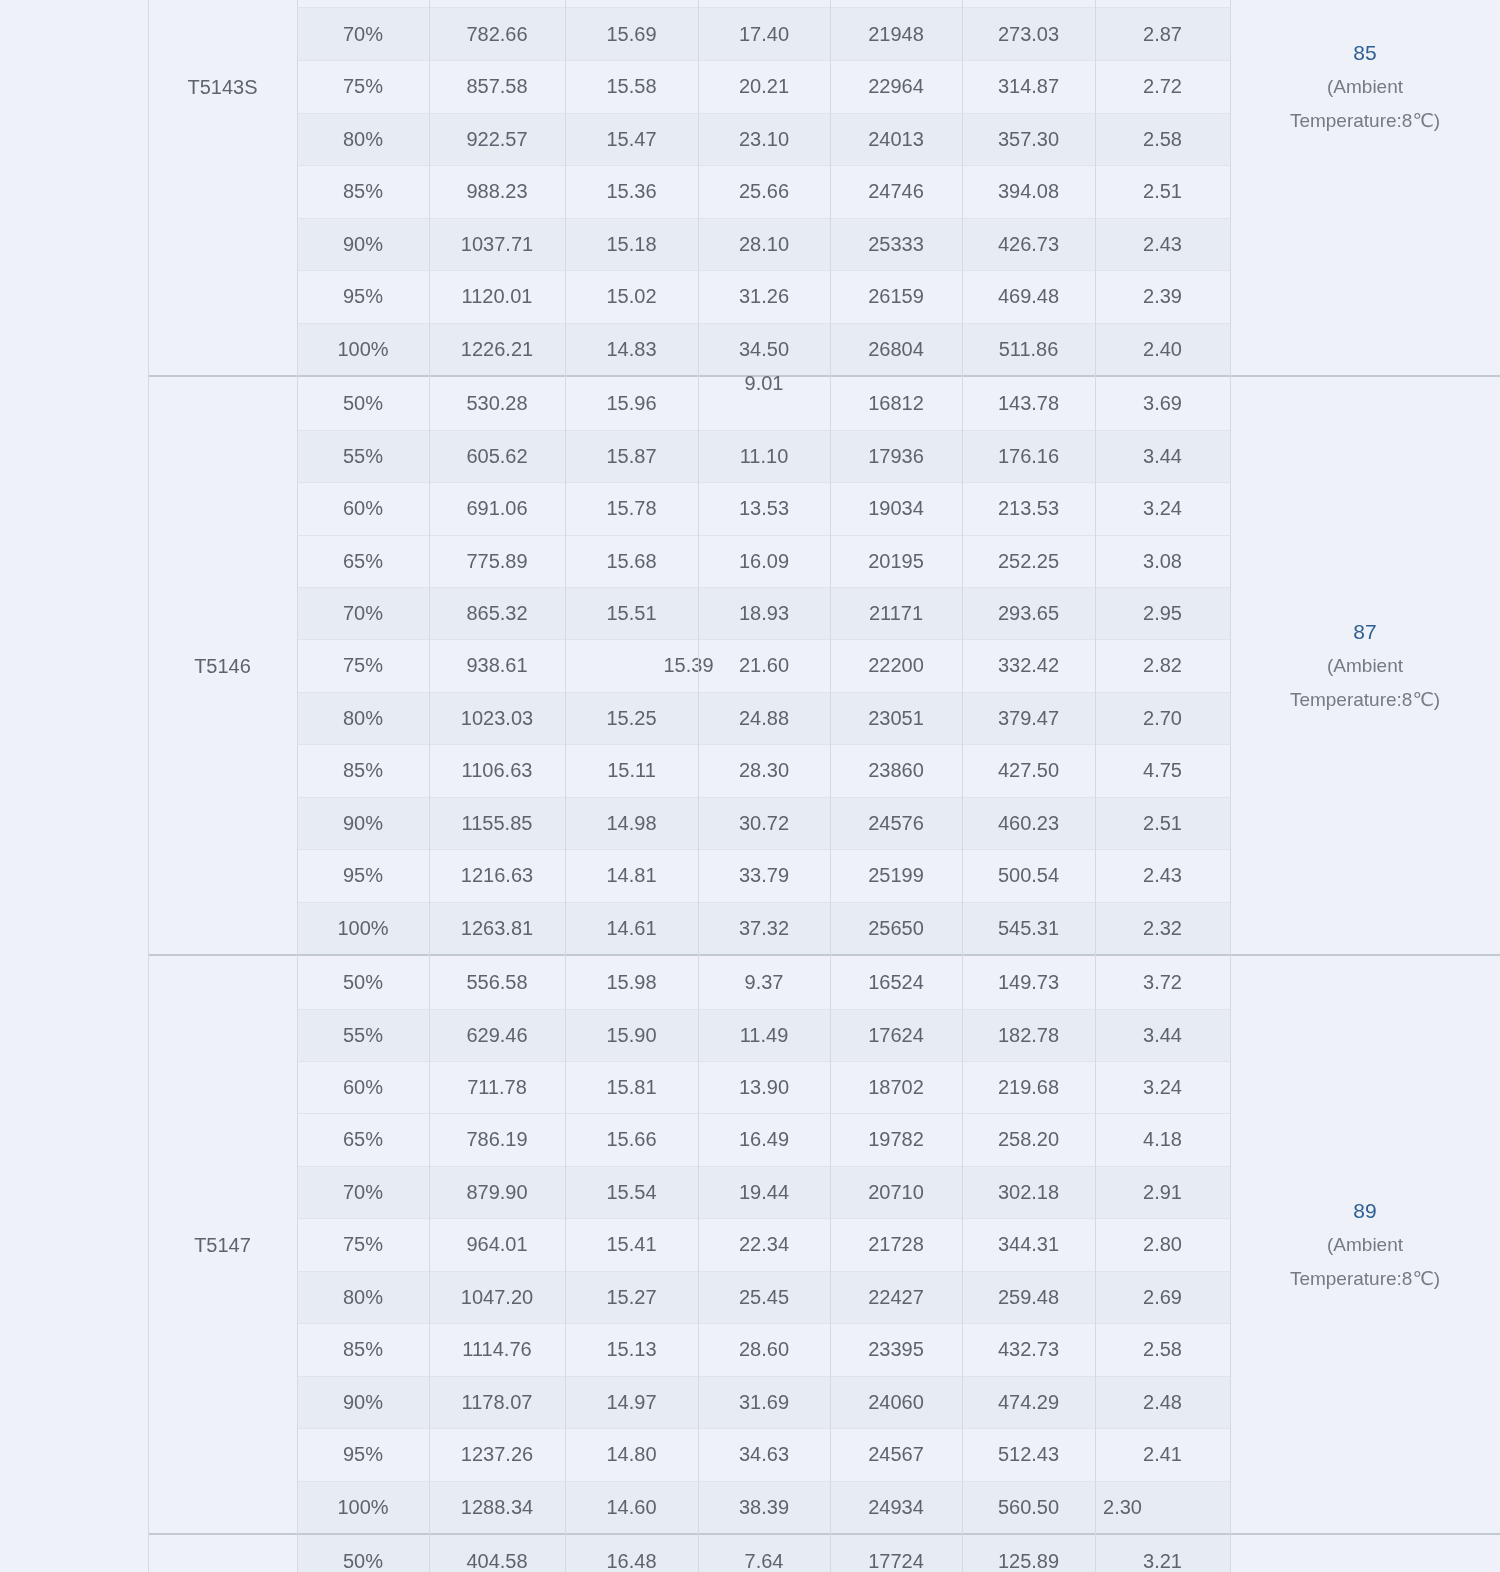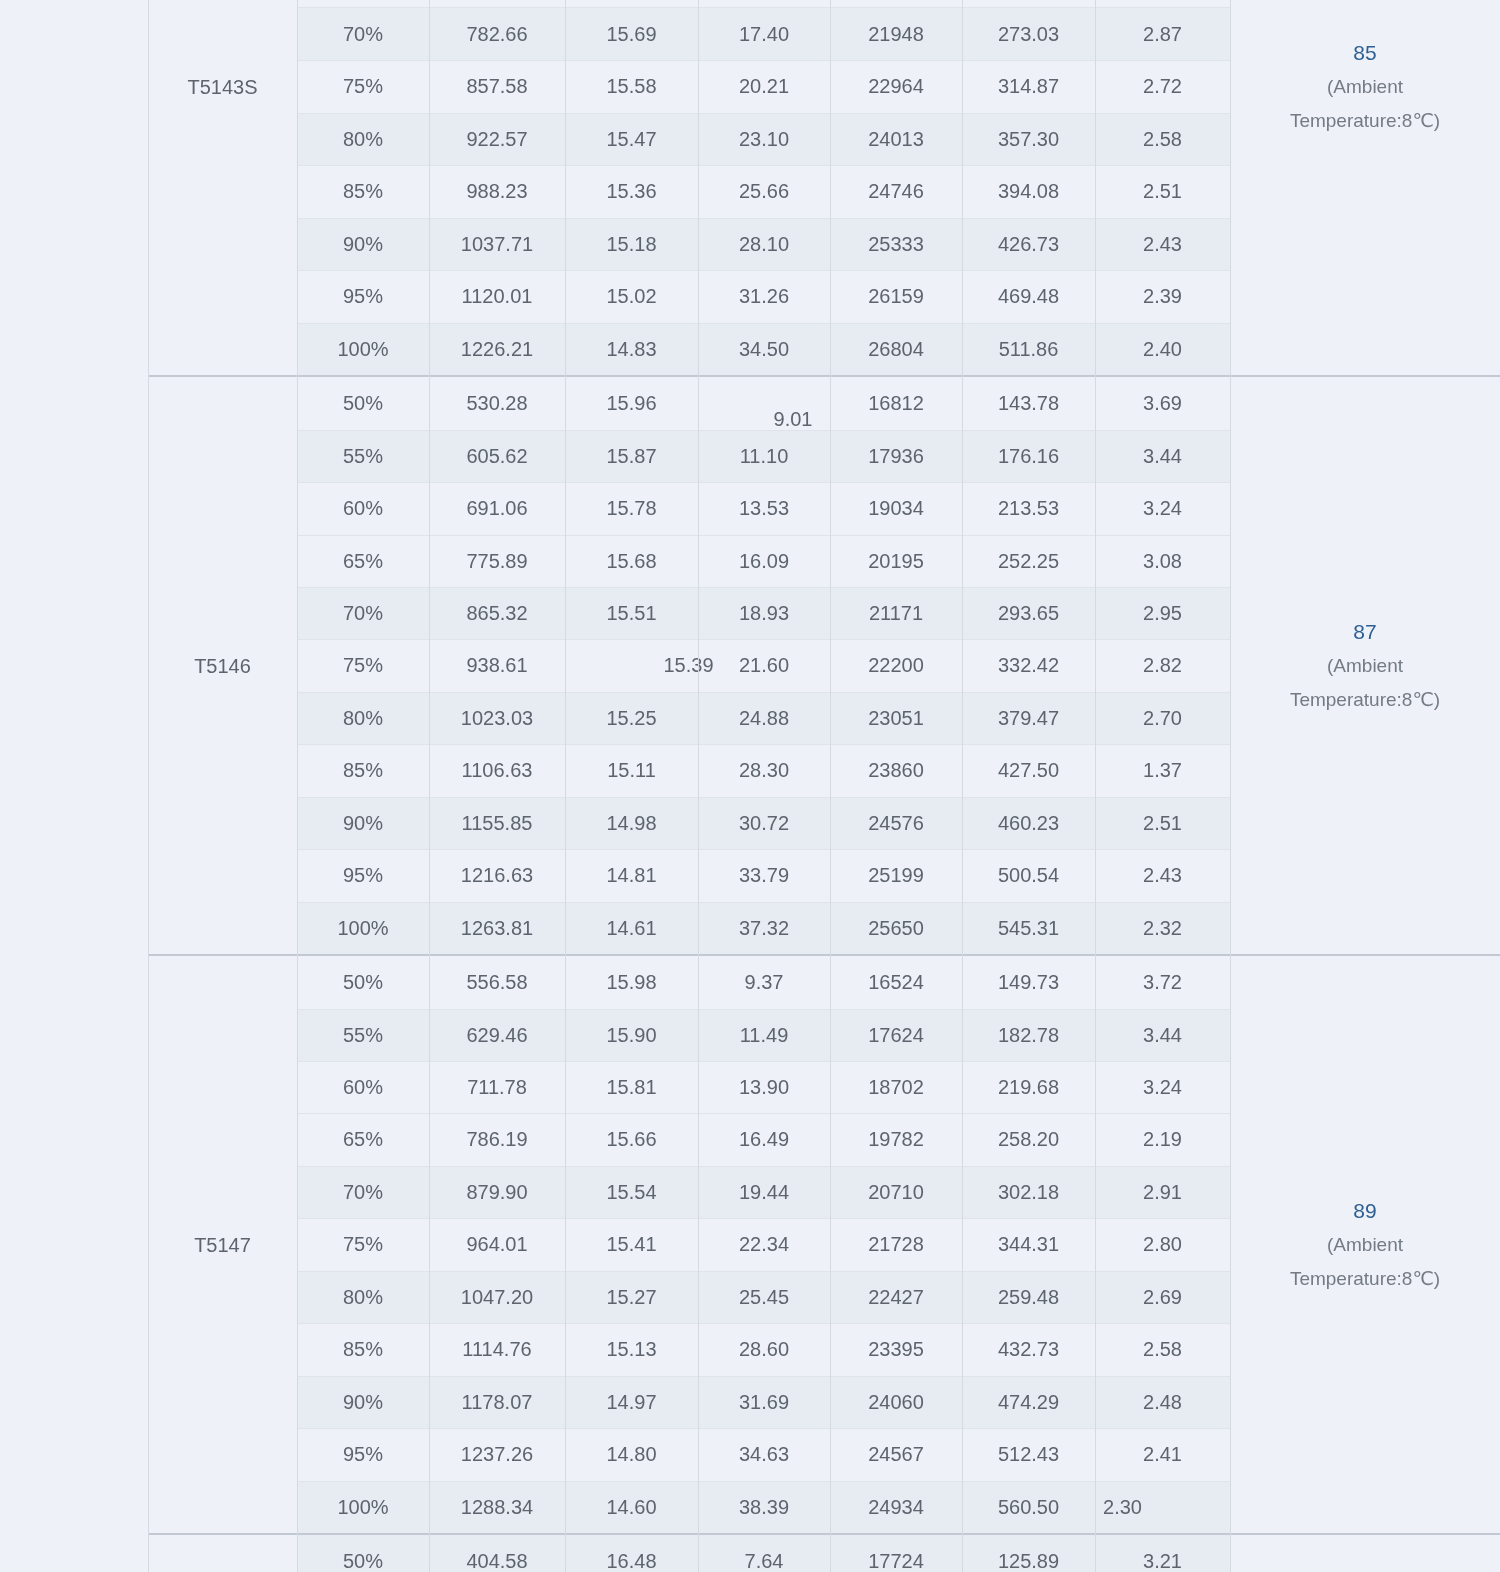--- a/index.html
+++ b/index.html
@@ -105,21 +105,21 @@
     <div class="prop-label" style="top: 60.675px; height: 52px; line-height: 52px;">T5143S</div>
     <div class="temp-cell" style="top: 35.675px;">
       <div class="temp-value">85</div>
       <div class="temp-note">(Ambient</div>
       <div class="temp-note">Temperature:8℃)</div>
     </div>
     <div class="sline" style="top: 375.15px;"></div>
     <div class="cell" style="left: 297px; width: 132px; top: 377.15px; height: 52.45px; line-height: 52.45px;">50%</div>
     <div class="cell" style="left: 429px; width: 136px; top: 377.15px; height: 52.45px; line-height: 52.45px;">530.28</div>
     <div class="cell" style="left: 565px; width: 133px; top: 377.15px; height: 52.45px; line-height: 52.45px;">15.96</div>
-    <div class="cell" style="left: 698px; width: 132px; top: 393px; height: 52.45px; line-height: 52.45px; padding-left: 29px;">9.01</div>
+    <div class="cell" style="left: 698px; width: 132px; top: 357px; height: 52.45px; line-height: 52.45px;">9.01</div>
     <div class="cell" style="left: 830px; width: 132px; top: 377.15px; height: 52.45px; line-height: 52.45px;">16812</div>
     <div class="cell" style="left: 962px; width: 133px; top: 377.15px; height: 52.45px; line-height: 52.45px;">143.78</div>
     <div class="cell" style="left: 1095px; width: 135px; top: 377.15px; height: 52.45px; line-height: 52.45px;">3.69</div>
     <div class="stripe" style="left: 297px; top: 429.6px; width: 933px; height: 52.45px;"></div>
     <div class="rline" style="top: 429.6px;"></div>
     <div class="cell" style="left: 297px; width: 132px; top: 429.6px; height: 52.45px; line-height: 52.45px;">55%</div>
     <div class="cell" style="left: 429px; width: 136px; top: 429.6px; height: 52.45px; line-height: 52.45px;">605.62</div>
     <div class="cell" style="left: 565px; width: 133px; top: 429.6px; height: 52.45px; line-height: 52.45px;">15.87</div>
     <div class="cell" style="left: 698px; width: 132px; top: 429.6px; height: 52.45px; line-height: 52.45px;">11.10</div>
     <div class="cell" style="left: 830px; width: 132px; top: 429.6px; height: 52.45px; line-height: 52.45px;">17936</div>
@@ -167,21 +167,21 @@
     <div class="cell" style="left: 830px; width: 132px; top: 691.85px; height: 52.45px; line-height: 52.45px;">23051</div>
     <div class="cell" style="left: 962px; width: 133px; top: 691.85px; height: 52.45px; line-height: 52.45px;">379.47</div>
     <div class="cell" style="left: 1095px; width: 135px; top: 691.85px; height: 52.45px; line-height: 52.45px;">2.70</div>
     <div class="rline" style="top: 744.3px;"></div>
     <div class="cell" style="left: 297px; width: 132px; top: 744.3px; height: 52.45px; line-height: 52.45px;">85%</div>
     <div class="cell" style="left: 429px; width: 136px; top: 744.3px; height: 52.45px; line-height: 52.45px;">1106.63</div>
     <div class="cell" style="left: 565px; width: 133px; top: 744.3px; height: 52.45px; line-height: 52.45px;">15.11</div>
     <div class="cell" style="left: 698px; width: 132px; top: 744.3px; height: 52.45px; line-height: 52.45px;">28.30</div>
     <div class="cell" style="left: 830px; width: 132px; top: 744.3px; height: 52.45px; line-height: 52.45px;">23860</div>
     <div class="cell" style="left: 962px; width: 133px; top: 744.3px; height: 52.45px; line-height: 52.45px;">427.50</div>
-    <div class="cell" style="left: 1095px; width: 135px; top: 744.3px; height: 52.45px; line-height: 52.45px;">1.37</div>
+    <div class="cell" style="left: 1095px; width: 135px; top: 744.3px; height: 52.45px; line-height: 52.45px;">4.75</div>
     <div class="stripe" style="left: 297px; top: 796.75px; width: 933px; height: 52.45px;"></div>
     <div class="rline" style="top: 796.75px;"></div>
     <div class="cell" style="left: 297px; width: 132px; top: 796.75px; height: 52.45px; line-height: 52.45px;">90%</div>
     <div class="cell" style="left: 429px; width: 136px; top: 796.75px; height: 52.45px; line-height: 52.45px;">1155.85</div>
     <div class="cell" style="left: 565px; width: 133px; top: 796.75px; height: 52.45px; line-height: 52.45px;">14.98</div>
     <div class="cell" style="left: 698px; width: 132px; top: 796.75px; height: 52.45px; line-height: 52.45px;">30.72</div>
     <div class="cell" style="left: 830px; width: 132px; top: 796.75px; height: 52.45px; line-height: 52.45px;">24576</div>
     <div class="cell" style="left: 962px; width: 133px; top: 796.75px; height: 52.45px; line-height: 52.45px;">460.23</div>
     <div class="cell" style="left: 1095px; width: 135px; top: 796.75px; height: 52.45px; line-height: 52.45px;">2.51</div>
     <div class="rline" style="top: 849.2px;"></div>
@@ -232,21 +232,21 @@
     <div class="cell" style="left: 830px; width: 132px; top: 1061px; height: 52.45px; line-height: 52.45px;">18702</div>
     <div class="cell" style="left: 962px; width: 133px; top: 1061px; height: 52.45px; line-height: 52.45px;">219.68</div>
     <div class="cell" style="left: 1095px; width: 135px; top: 1061px; height: 52.45px; line-height: 52.45px;">3.24</div>
     <div class="rline" style="top: 1113.45px;"></div>
     <div class="cell" style="left: 297px; width: 132px; top: 1113.45px; height: 52.45px; line-height: 52.45px;">65%</div>
     <div class="cell" style="left: 429px; width: 136px; top: 1113.45px; height: 52.45px; line-height: 52.45px;">786.19</div>
     <div class="cell" style="left: 565px; width: 133px; top: 1113.45px; height: 52.45px; line-height: 52.45px;">15.66</div>
     <div class="cell" style="left: 698px; width: 132px; top: 1113.45px; height: 52.45px; line-height: 52.45px;">16.49</div>
     <div class="cell" style="left: 830px; width: 132px; top: 1113.45px; height: 52.45px; line-height: 52.45px;">19782</div>
     <div class="cell" style="left: 962px; width: 133px; top: 1113.45px; height: 52.45px; line-height: 52.45px;">258.20</div>
-    <div class="cell" style="left: 1095px; width: 135px; top: 1113.45px; height: 52.45px; line-height: 52.45px;">2.19</div>
+    <div class="cell" style="left: 1095px; width: 135px; top: 1113.45px; height: 52.45px; line-height: 52.45px;">4.18</div>
     <div class="stripe" style="left: 297px; top: 1165.9px; width: 933px; height: 52.45px;"></div>
     <div class="rline" style="top: 1165.9px;"></div>
     <div class="cell" style="left: 297px; width: 132px; top: 1165.9px; height: 52.45px; line-height: 52.45px;">70%</div>
     <div class="cell" style="left: 429px; width: 136px; top: 1165.9px; height: 52.45px; line-height: 52.45px;">879.90</div>
     <div class="cell" style="left: 565px; width: 133px; top: 1165.9px; height: 52.45px; line-height: 52.45px;">15.54</div>
     <div class="cell" style="left: 698px; width: 132px; top: 1165.9px; height: 52.45px; line-height: 52.45px;">19.44</div>
     <div class="cell" style="left: 830px; width: 132px; top: 1165.9px; height: 52.45px; line-height: 52.45px;">20710</div>
     <div class="cell" style="left: 962px; width: 133px; top: 1165.9px; height: 52.45px; line-height: 52.45px;">302.18</div>
     <div class="cell" style="left: 1095px; width: 135px; top: 1165.9px; height: 52.45px; line-height: 52.45px;">2.91</div>
     <div class="rline" style="top: 1218.35px;"></div>

